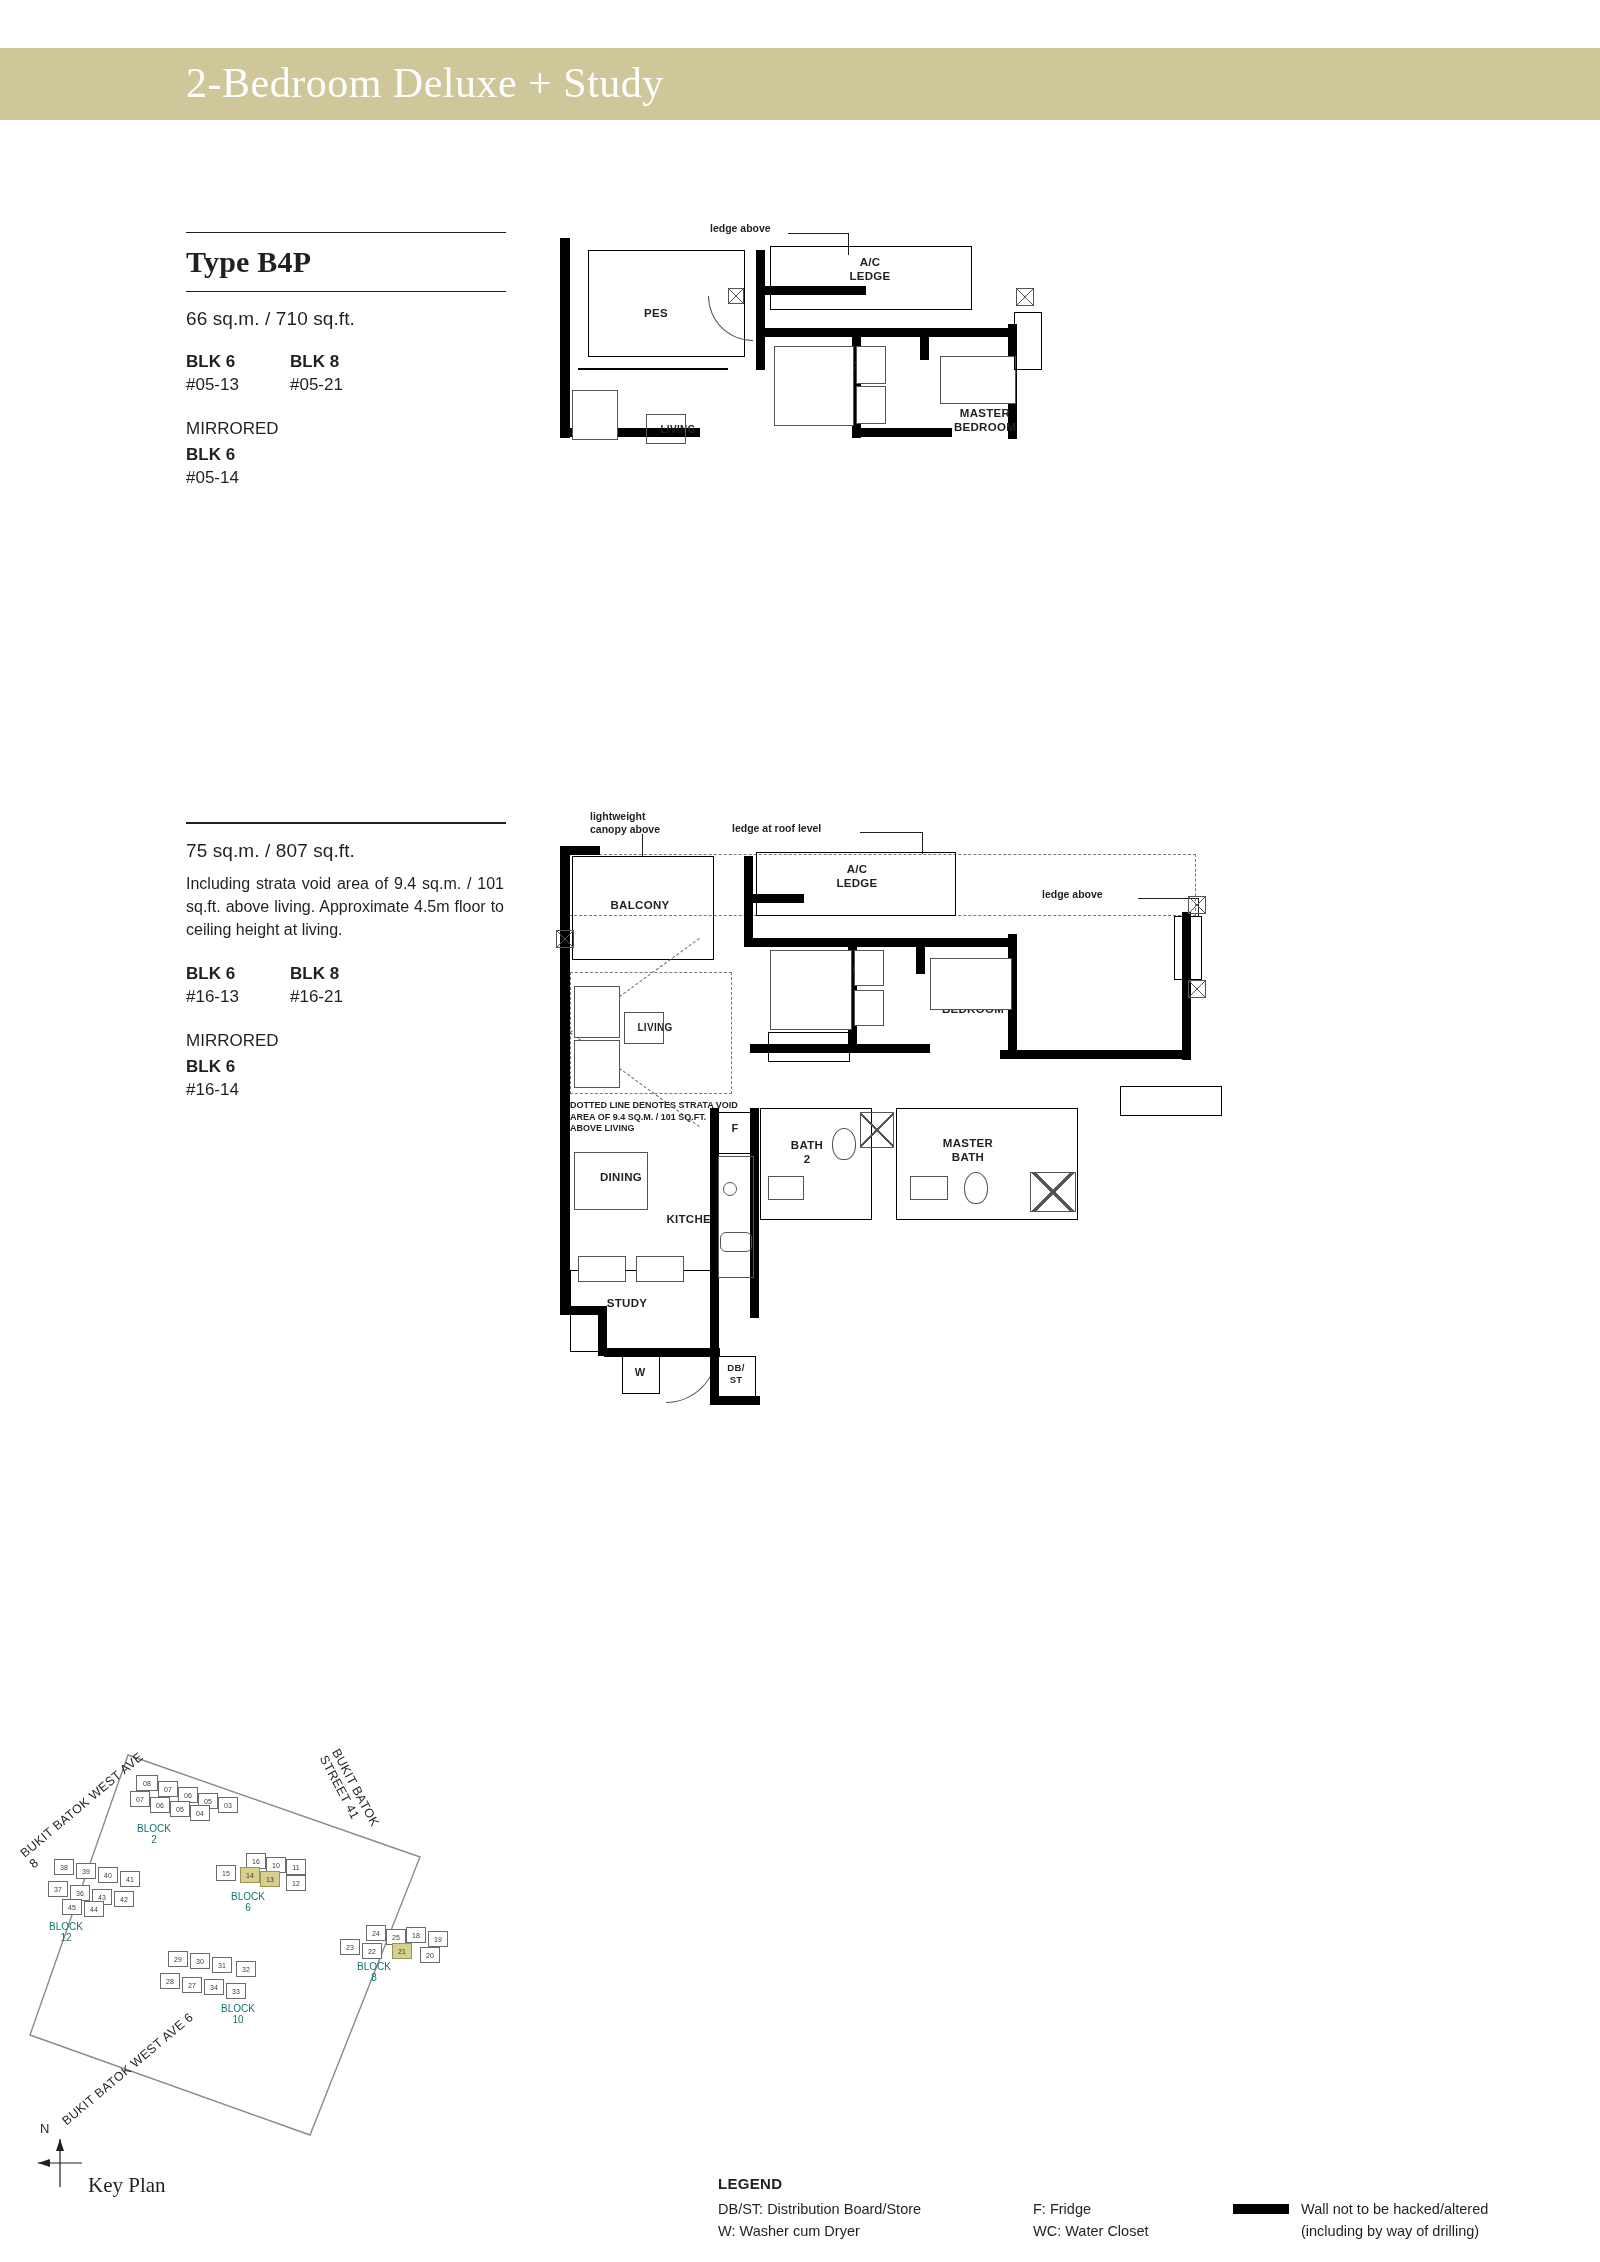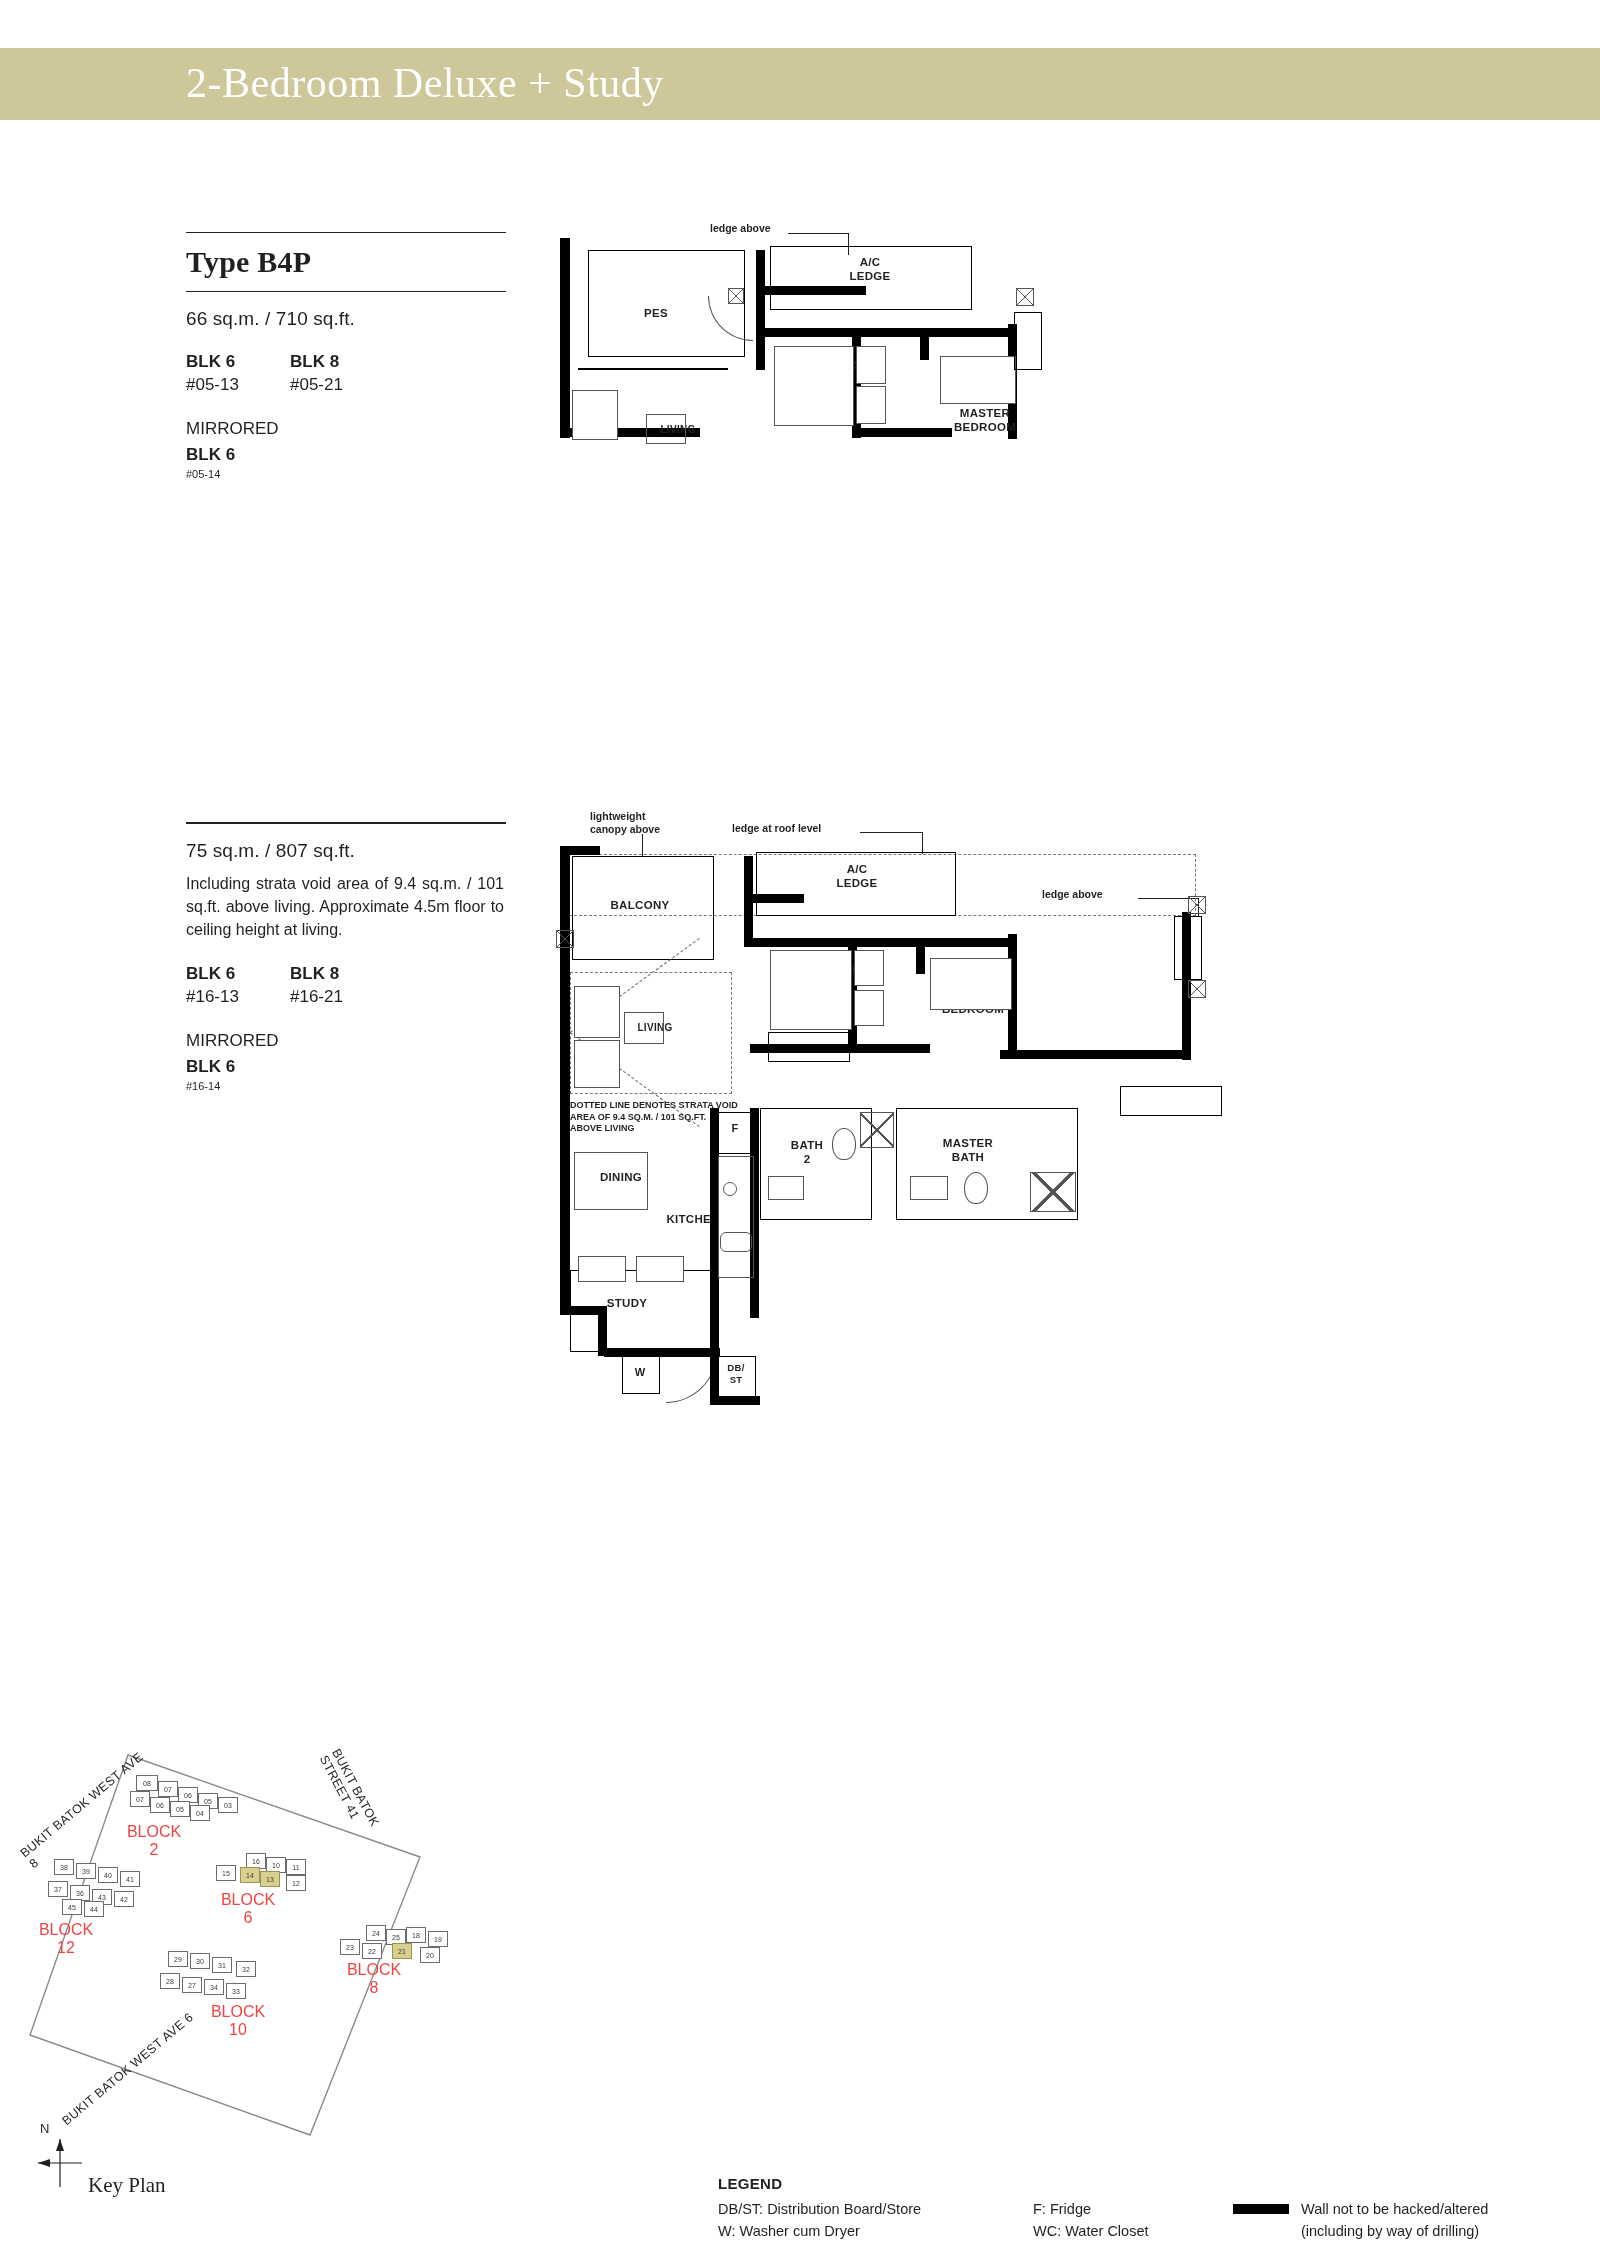--- a/index.html
+++ b/index.html
@@ -61,21 +61,21 @@
   }
   .blk-row {
     display: flex;
     padding-top: 22px;
   }
   .blk-col { width: 104px; }
   .blk-name { font-weight: bold; font-size: 17px; }
   .blk-unit { font-size: 17px; padding-top: 3px; }
   .mirrored-label { font-size: 17px; padding-top: 24px; }
   .mirrored-blk { font-weight: bold; font-size: 17px; padding-top: 6px; }
-  .mirrored-unit { font-size: 11px; padding-top: 3px; }
+  .mirrored-unit { font-size: 17px; padding-top: 3px; }
 
   
   .plan { position: absolute; font-weight: bold; }
   .wall { position: absolute; background: #000; }
   .thinwall { position: absolute; background: #000; }
   .room-label {
     position: absolute;
     font-size: 11.5px;
     text-align: center;
     line-height: 1.25;
@@ -114,21 +114,21 @@
     position: absolute;
     font-size: 11px;
     color: #231f20;
   }
   .kp-street {
     position: absolute;
     font-size: 12.5px;
     letter-spacing: 0.4px;
     color: #231f20;
   }
-  .kp-block-name { position: absolute; font-size: 16px; color: #ef4444; text-align:center; }
+  .kp-block-name { position: absolute; font-size: 10px; color: #0f766e; text-align:center; }
   .kp-unit {
     position: absolute;
     border: 1px solid #6b6b6b;
     background: #fff;
     font-size: 7px;
     color: #3a3a3a;
     display: flex;
     align-items: center;
     justify-content: center;
   }

